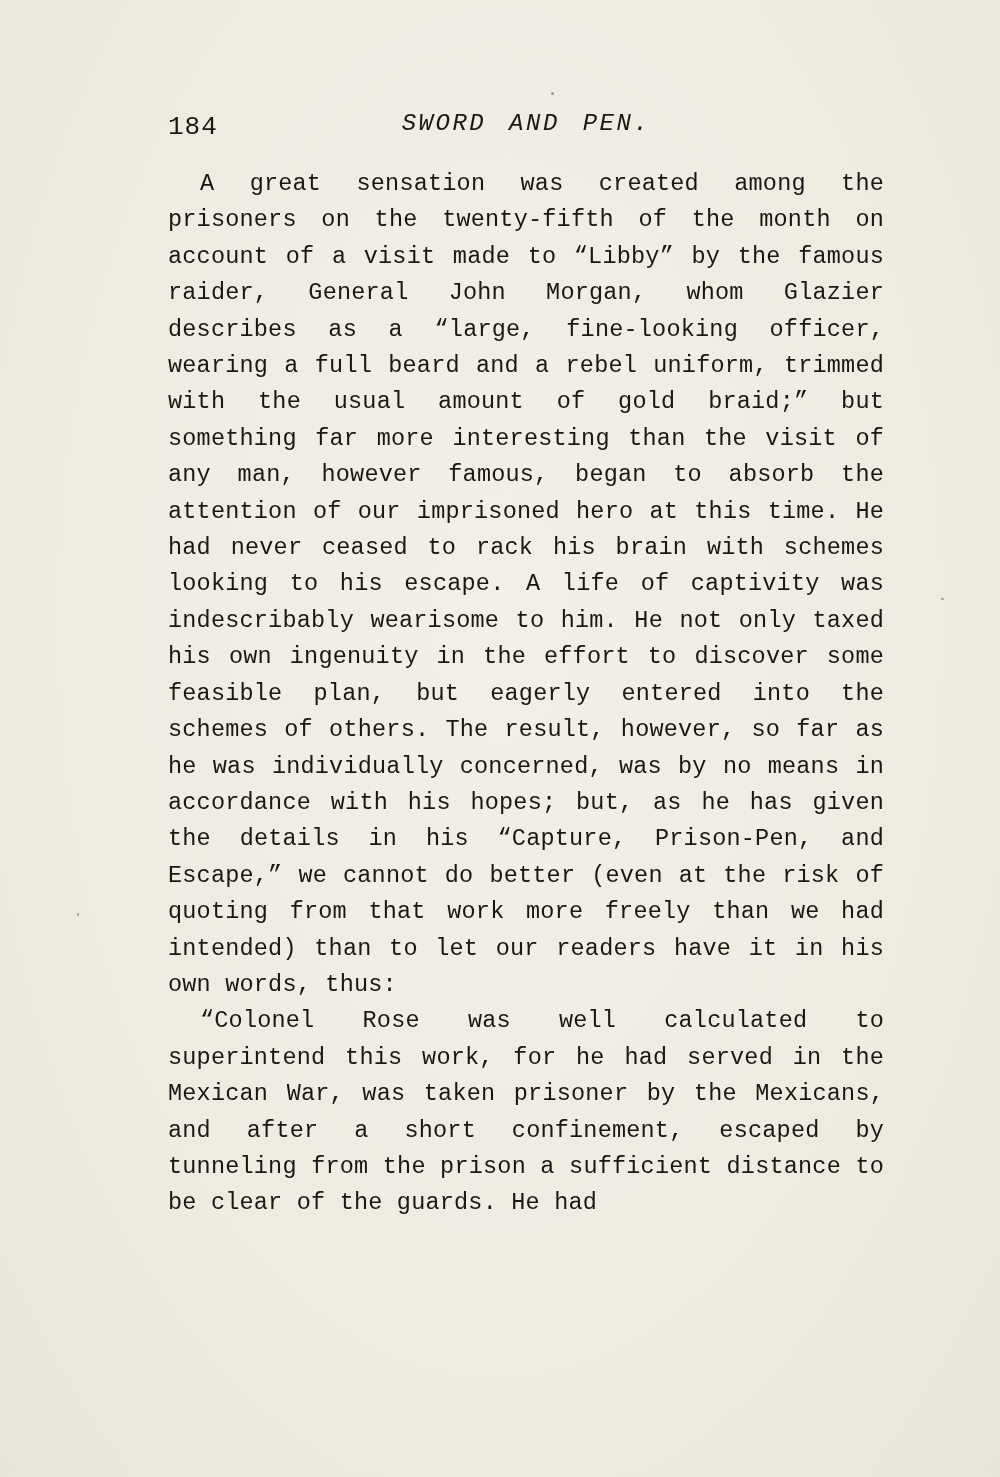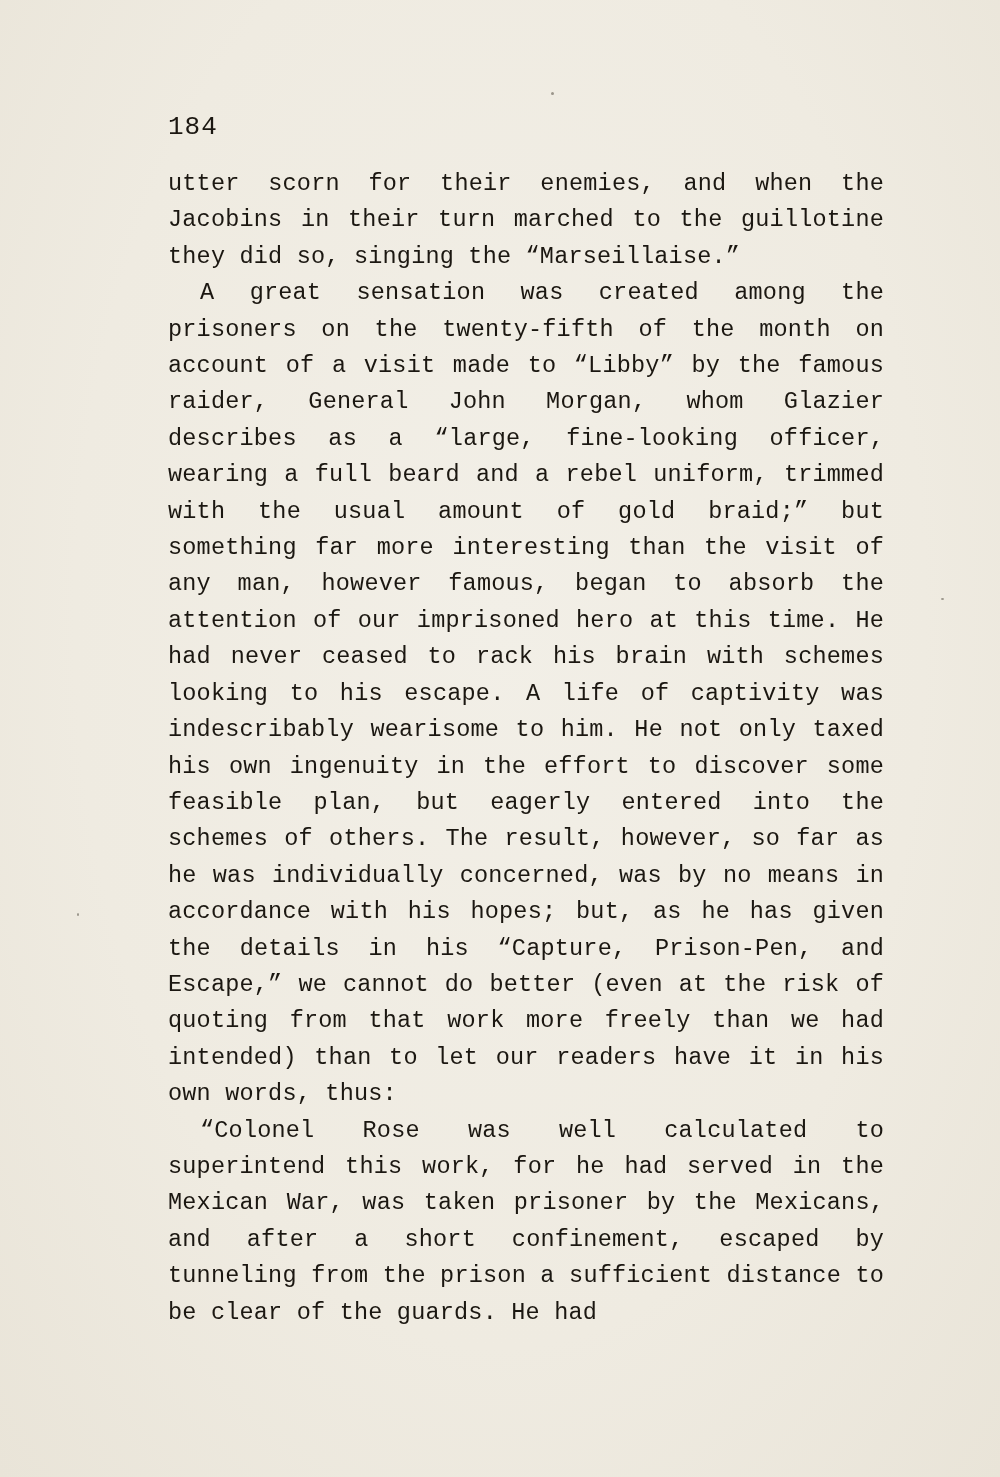--- a/index.html
+++ b/index.html
@@ -66,25 +66,25 @@
   .speck.s2 { left: 941px; top: 598px; width: 3px; height: 2px; }
   .speck.s3 { left: 77px;  top: 913px; width: 2px; height: 3px; }
 </style>
 </head>
 <body>
 
 <div class="page">
 
   <div class="header-row">
     <div class="page-number">184</div>
+    <div class="running-head">SWORD AND PEN.</div>
   </div>
 
   <div class="text-block">
 
-  <p class="para">utter scorn for their enemies, and when the Jacobins in their turn marched to the guillotine they did so, singing the “Marseillaise.”</p>
       <p class="para indent">A great sensation was created among the prisoners on the twenty-fifth of the month on account of a visit made to “Libby” by the famous raider, General John Morgan, whom Glazier describes as a “large, fine-looking officer, wearing a full beard and a rebel uniform, trimmed with the usual amount of gold braid;” but something far more interesting than the visit of any man, however famous, began to absorb the attention of our imprisoned hero at this time. He had never ceased to rack his brain with schemes looking to his escape. A life of captivity was indescribably wearisome to him. He not only taxed his own ingenuity in the effort to discover some feasible plan, but eagerly entered into the schemes of others. The result, however, so far as he was individually concerned, was by no means in accordance with his hopes; but, as he has given the details in his “Capture, Prison-Pen, and Escape,” we cannot do better (even at the risk of quoting from that work more freely than we had intended) than to let our readers have it in his own words, thus:</p>
       <p class="para indent">“Colonel Rose was well calculated to superintend this work, for he had served in the Mexican War, was taken prisoner by the Mexicans, and after a short confinement, escaped by tunneling from the prison a sufficient distance to be clear of the guards. He had</p>
     </div>
 
   <div class="speck s1"></div>
   <div class="speck s2"></div>
   <div class="speck s3"></div>
 
 </div>
 

